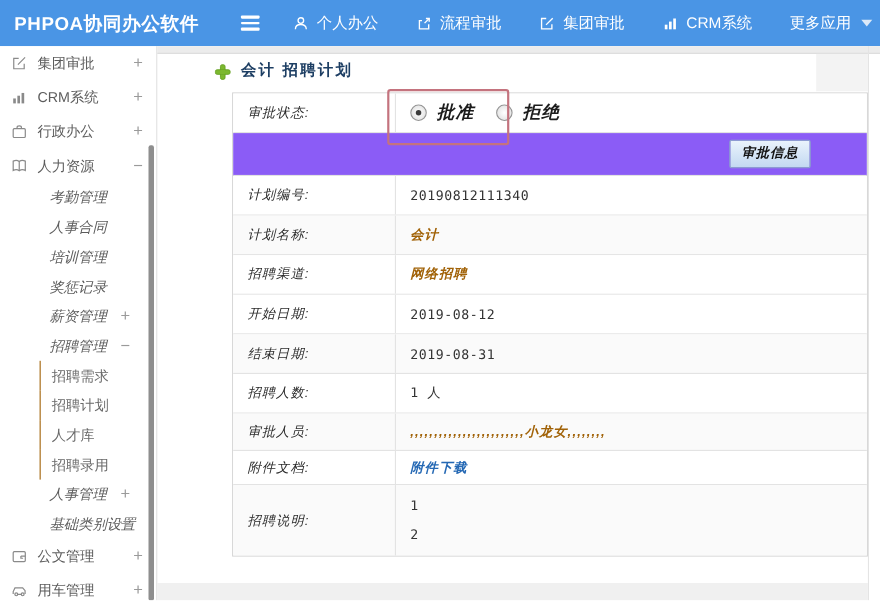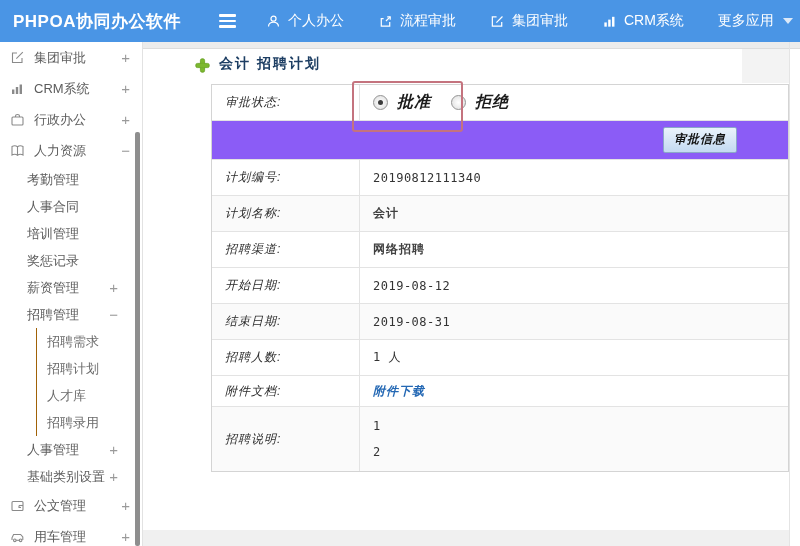--- a/index.html
+++ b/index.html
@@ -14,21 +14,21 @@
   .hamburger span{display:block;width:17px;height:2.6px;background:#fff;border-radius:1px;}
   .topnav{display:flex;align-items:center;margin-left:30px;gap:34px;}
   .topnav .tn{display:flex;align-items:center;gap:7px;font-size:14px;cursor:pointer;white-space:nowrap;}
   .caret{width:0;height:0;border-left:5px solid transparent;border-right:5px solid transparent;
          border-top:6px solid #dce9f8;margin-left:2px;}
 
   
   .sidebar{position:absolute;left:0;top:42px;width:142px;height:504px;background:#fff;}
   .sn{position:relative;display:flex;align-items:center;color:#5c5c5c;font-size:13px;cursor:pointer;}
   .sn.l1{height:31px;padding-left:10px;gap:9px;}
-  .sn.l2{height:27px;padding-left:27px;}
+  .sn.l2{height:27px;padding-left:45px;font-style:italic;}
   .sn.l3{height:27px;padding-left:46px;margin-left:36px;padding-left:10px;border-left:1px solid #a16207;color:#6a6a6a;}
   .sn .exp{position:absolute;color:#9a9a9a;font-size:15px;line-height:1;}
   .sn.l1 .exp{right:12px;}
   .sn.l2 .exp{right:24px;}
   .sicon{width:15px;height:15px;flex:0 0 15px;display:inline-block;}
   .sb-thumb{position:absolute;left:135px;top:90px;width:5px;height:414px;
             background:#8e8e8e;border-radius:2px;cursor:pointer;}
 
   
   .content{position:absolute;left:142px;top:42px;width:658px;height:504px;
@@ -45,21 +45,21 @@
   
   .ftable{position:absolute;left:68px;top:42px;width:578px;background:#fff;
           border:1px solid #d4d4d4;box-sizing:border-box;}
   .frow{display:flex;border-bottom:1px solid #e3e3e3;background:#fff;}
   .frow:last-child{border-bottom:none;}
   .frow.alt{background:#fafafa;}
   .fl{width:148px;flex:0 0 148px;border-right:1px solid #e3e3e3;display:flex;align-items:center;
       padding-left:13px;box-sizing:border-box;font-style:italic;font-size:12px;color:#2b2b2b;letter-spacing:1px;}
   .fv{flex:1;display:flex;align-items:center;padding-left:13px;font-size:12px;color:#333;}
   .fv.mono{font-family:"DejaVu Sans Mono",monospace;letter-spacing:.5px;}
-  .fv.cjk{letter-spacing:1px;font-weight:bold;color:#404040;}
+  .fv.cjk{font-style:italic;letter-spacing:1px;font-weight:bold;color:#a16207;}
   .h35{height:35px;} .h33{height:33px;} .h30{height:30px;}
   .btnrow{height:38px;display:flex;align-items:center;justify-content:flex-end;
           padding-right:51px;background:#8b5cf6;border-bottom:1px solid #e3e3e3;}
   .approve-btn{font-size:12px;font-weight:bold;font-style:italic;color:#141414;
           padding:3px 10px 4px;background:linear-gradient(#eaf3fc,#c3d9f1);
           border:1px solid #8aa8c8;border-radius:2px;cursor:pointer;letter-spacing:1px;}
   .descrow{height:64px;}
   .descrow .fv{flex-direction:column;align-items:flex-start;justify-content:center;gap:12px;}
   .alink{color:#2468b4;font-weight:bold;font-style:italic;text-decoration:none;cursor:pointer;letter-spacing:1px;}
 
@@ -285,20 +285,24 @@
       <div class="frow h35 alt">
         <div class="fl">结束日期:</div>
         <div class="fv mono">2019-08-31</div>
       </div>
 
       <div class="frow h35">
         <div class="fl">招聘人数:</div>
         <div class="fv mono">1 人</div>
       </div>
 
+      <div class="frow h33 alt">
+        <div class="fl">审批人员:</div>
+        <div class="fv cjk">,,,,,,,,,,,,,,,,,,,,,,,,小龙女,,,,,,,,</div>
+      </div>
 
       <div class="frow h30">
         <div class="fl">附件文档:</div>
         <div class="fv">
           <a class="alink">附件下载</a>
         </div>
       </div>
 
       <div class="frow descrow alt">
         <div class="fl">招聘说明:</div>

